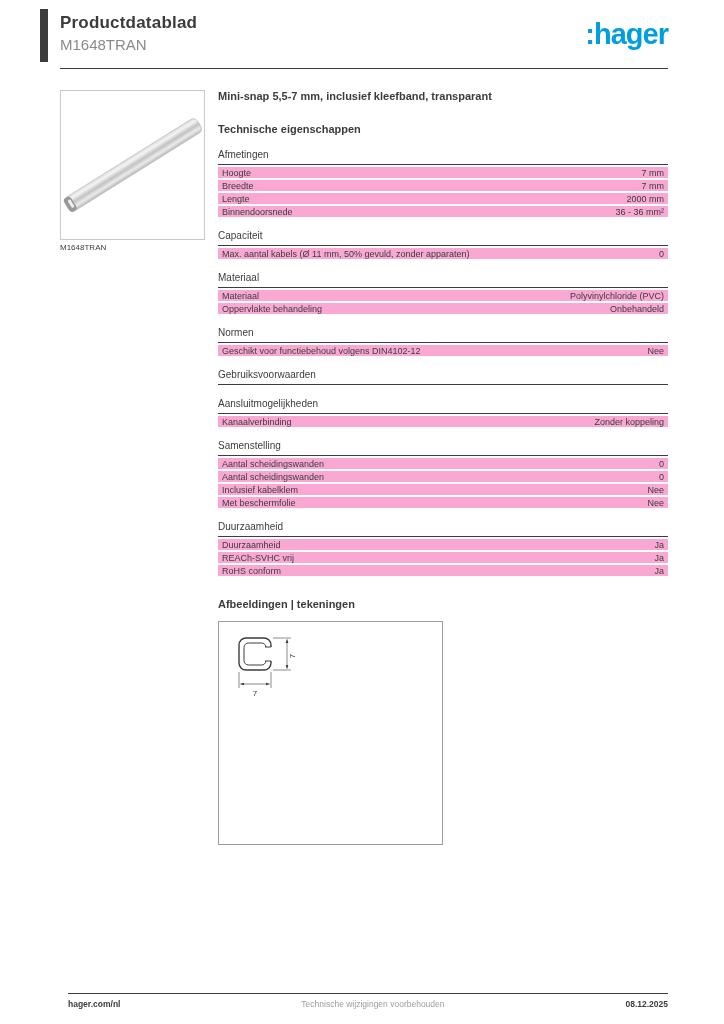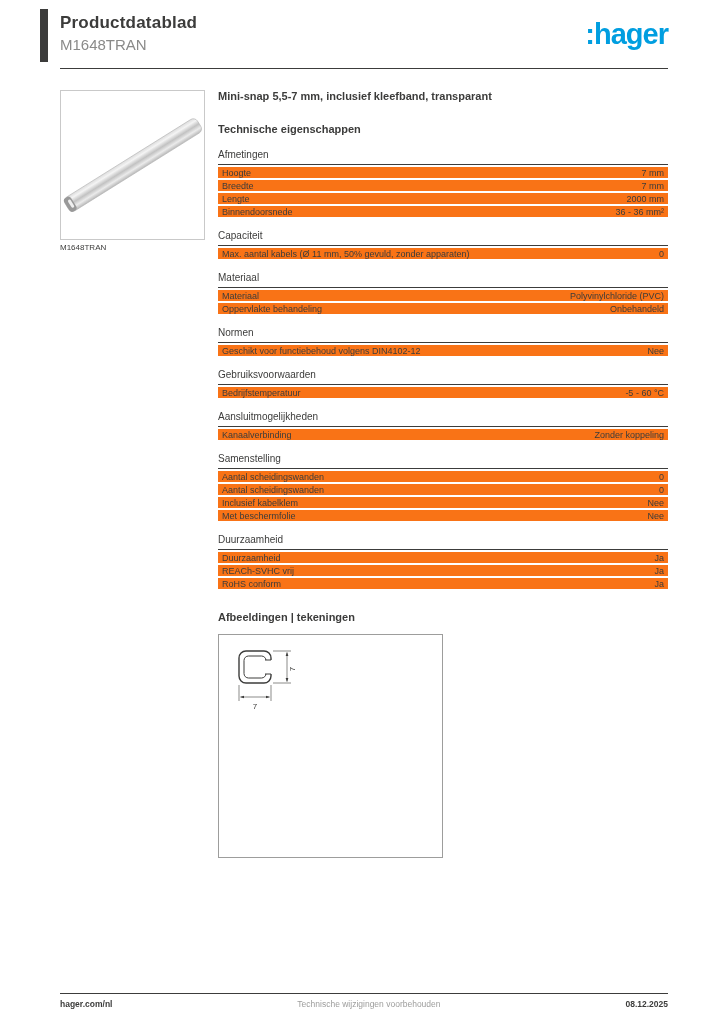--- a/index.html
+++ b/index.html
@@ -17,28 +17,28 @@
   
   .img-box{position:absolute;left:60px;top:90px;width:143px;height:148px;border:1px solid #c9c9c9;
     display:flex;align-items:center;justify-content:center;background:#fff;}
   .img-caption{position:absolute;left:60px;top:243px;font-size:8px;color:#3c3c3b;}
   
   .content{position:absolute;left:218px;top:90px;width:450px;}
   .prod-name{font-size:11px;line-height:13px;font-weight:bold;}
   .specs-title{font-size:11px;line-height:13px;font-weight:bold;margin-top:20px;}
   .section{margin-top:13px;}
   .section-title{font-size:10px;line-height:12px;font-weight:normal;padding-bottom:3px;border-bottom:1px solid #3c3c3b;}
-  .spec-row{display:flex;justify-content:space-between;align-items:center;height:11px;background:#f97316;
+  .spec-row{display:flex;justify-content:space-between;align-items:center;height:11px;background:#f9a8d4;
     margin-top:2px;padding:0 4px;font-size:9px;}
   .spec-label{white-space:nowrap;}
   .spec-value{text-align:right;white-space:nowrap;margin-left:8px;}
   .images-title{font-size:11px;line-height:13px;font-weight:bold;margin-top:22px;}
   .drawing-box{margin-top:10px;width:223px;height:222px;border:1px solid #9d9d9c;background:#fff;}
   
-  .footer{position:absolute;left:60px;right:56px;top:993px;border-top:1px solid #3c3c3b;padding-top:5px;
+  .footer{position:absolute;left:68px;right:56px;top:993px;border-top:1px solid #3c3c3b;padding-top:5px;
     display:flex;justify-content:space-between;align-items:baseline;font-size:8.5px;}
   .footer-site{font-weight:bold;color:#3c3c3b;text-decoration:none;}
   .footer-notice{color:#9d9d9c;}
   .footer-date{font-weight:bold;}
 </style>
 </head>
 <body>
 
 <div>
 
@@ -115,24 +115,20 @@
     <div class="section">
       <div class="section-title">Normen</div>
       <div class="spec-row">
         <span class="spec-label">Geschikt voor functiebehoud volgens DIN4102-12</span>
         <span class="spec-value">Nee</span>
       </div>
     </div>
 
     <div class="section">
       <div class="section-title">Gebruiksvoorwaarden</div>
-      <div class="spec-row">
-        <span class="spec-label">Bedrijfstemperatuur</span>
-        <span class="spec-value">-5 - 60 °C</span>
-      </div>
     </div>
 
     <div class="section">
       <div class="section-title">Aansluitmogelijkheden</div>
       <div class="spec-row">
         <span class="spec-label">Kanaalverbinding</span>
         <span class="spec-value">Zonder koppeling</span>
       </div>
     </div>
 

